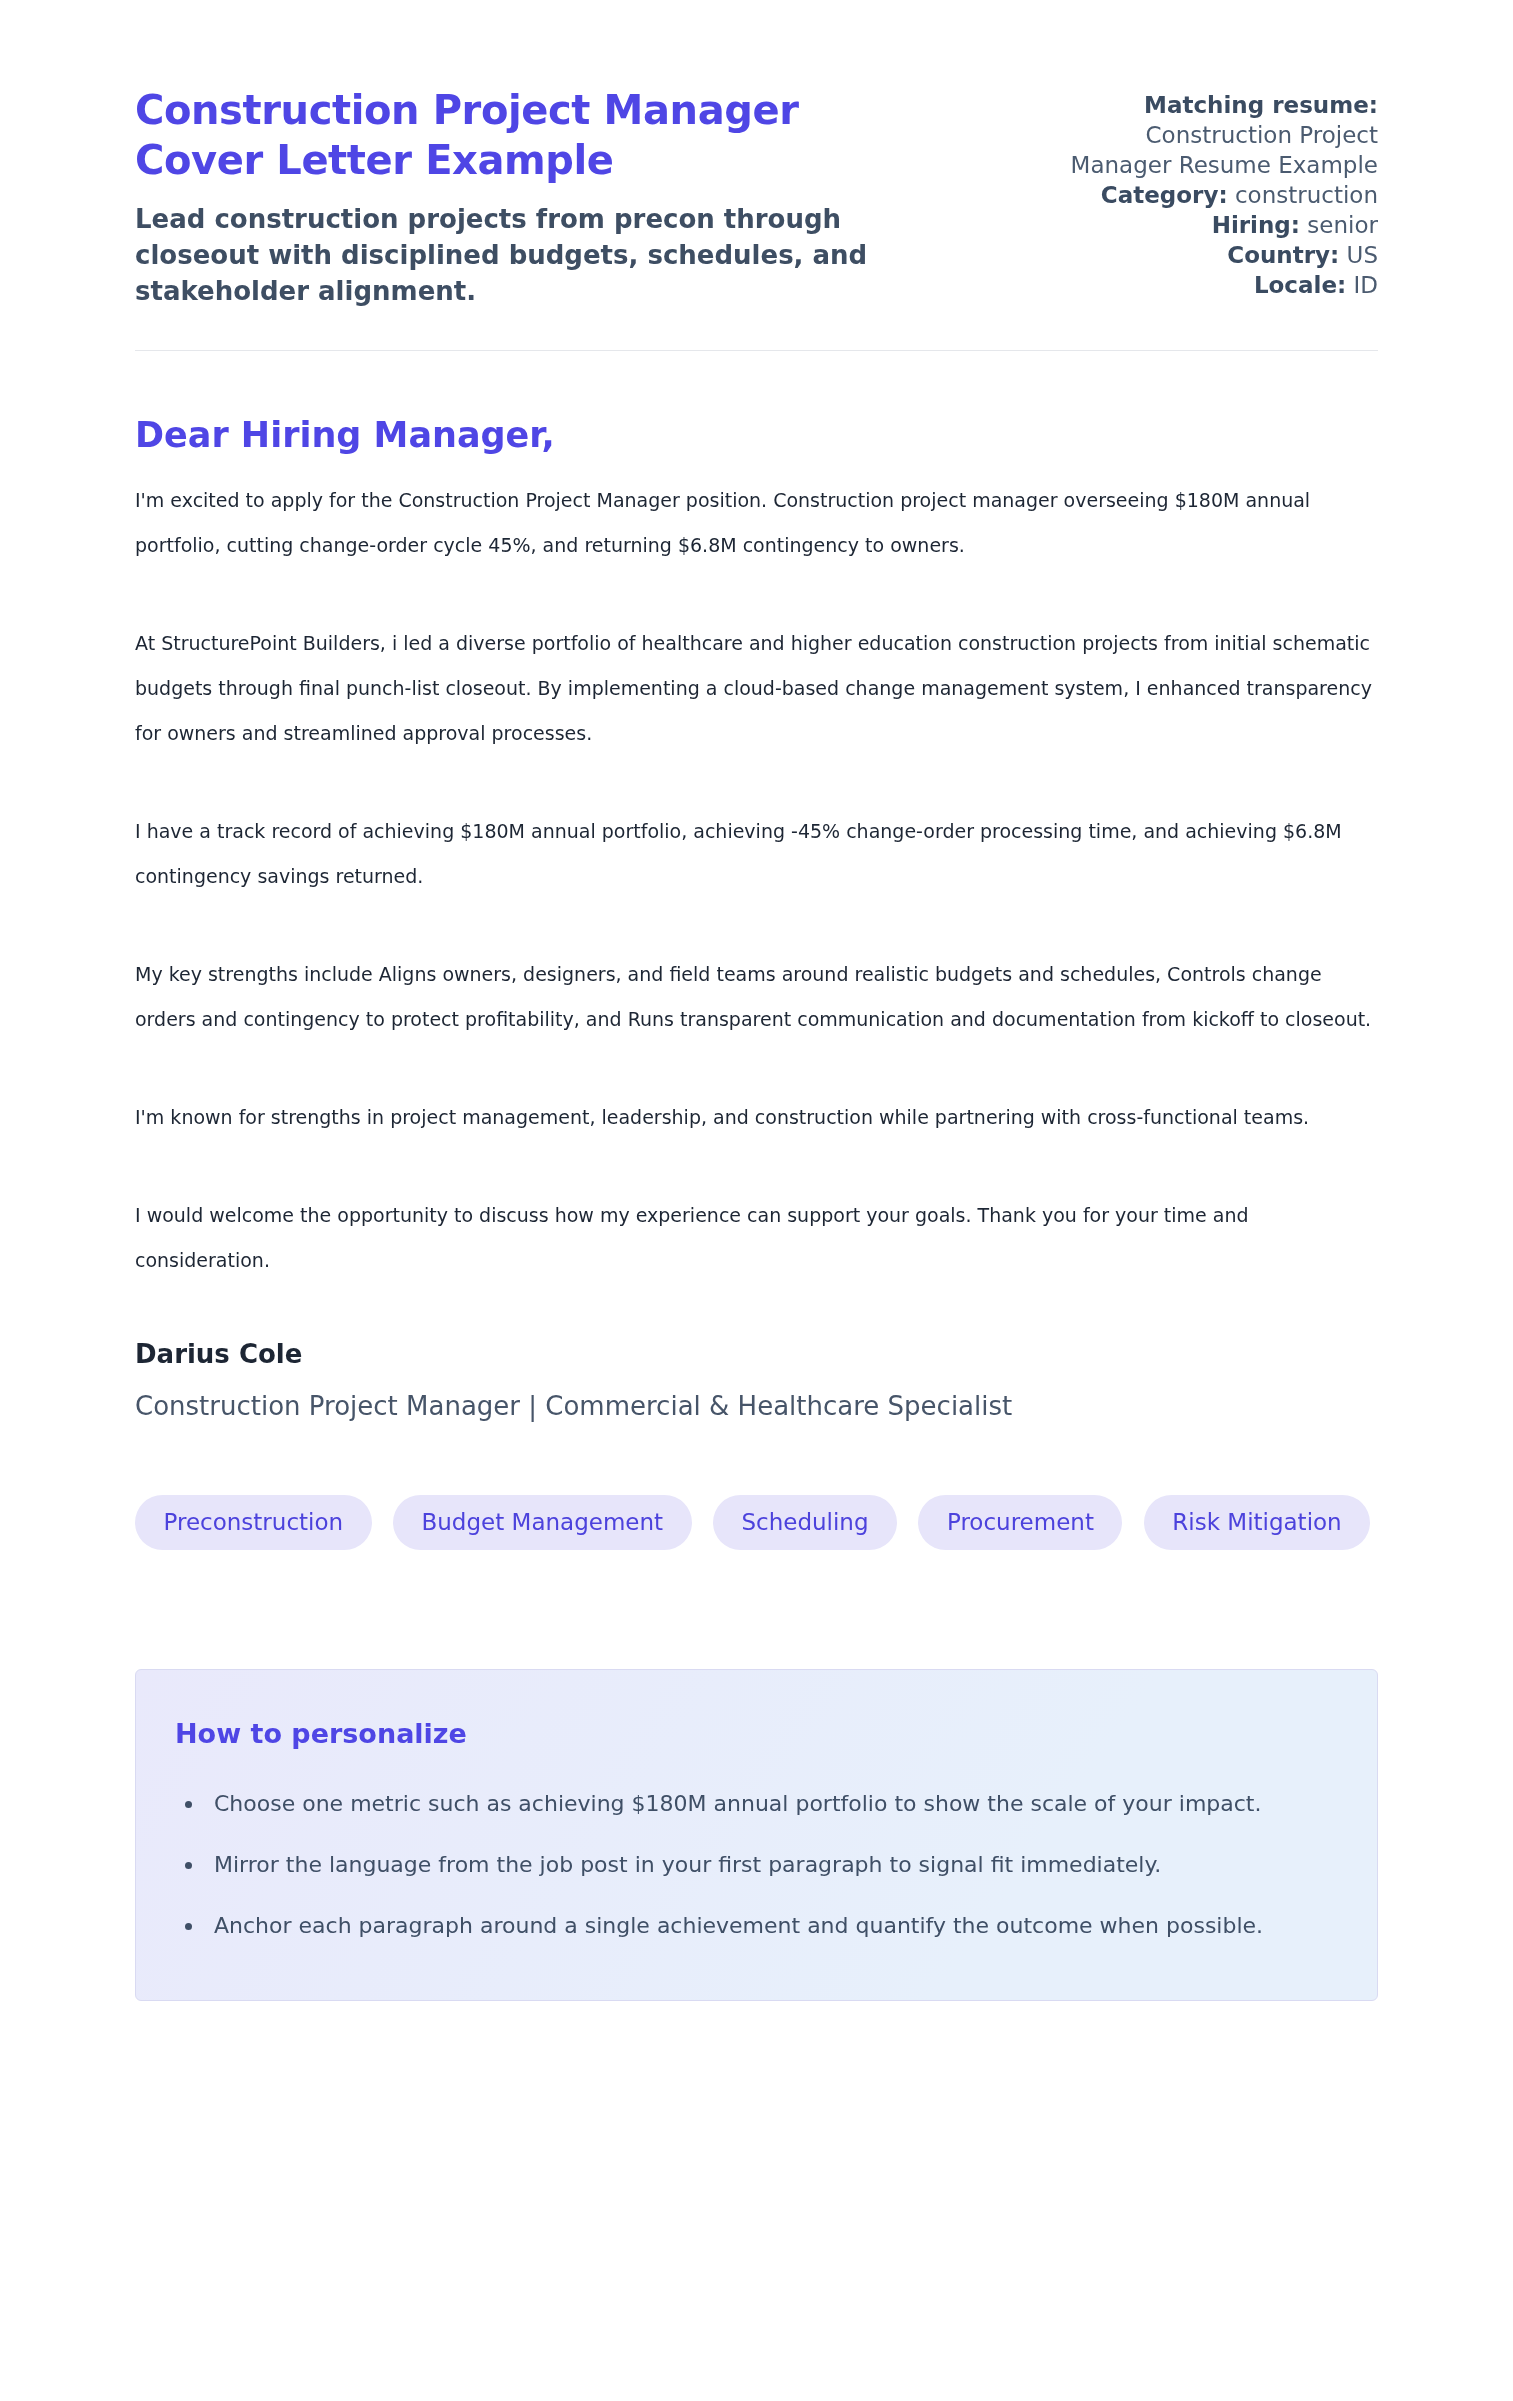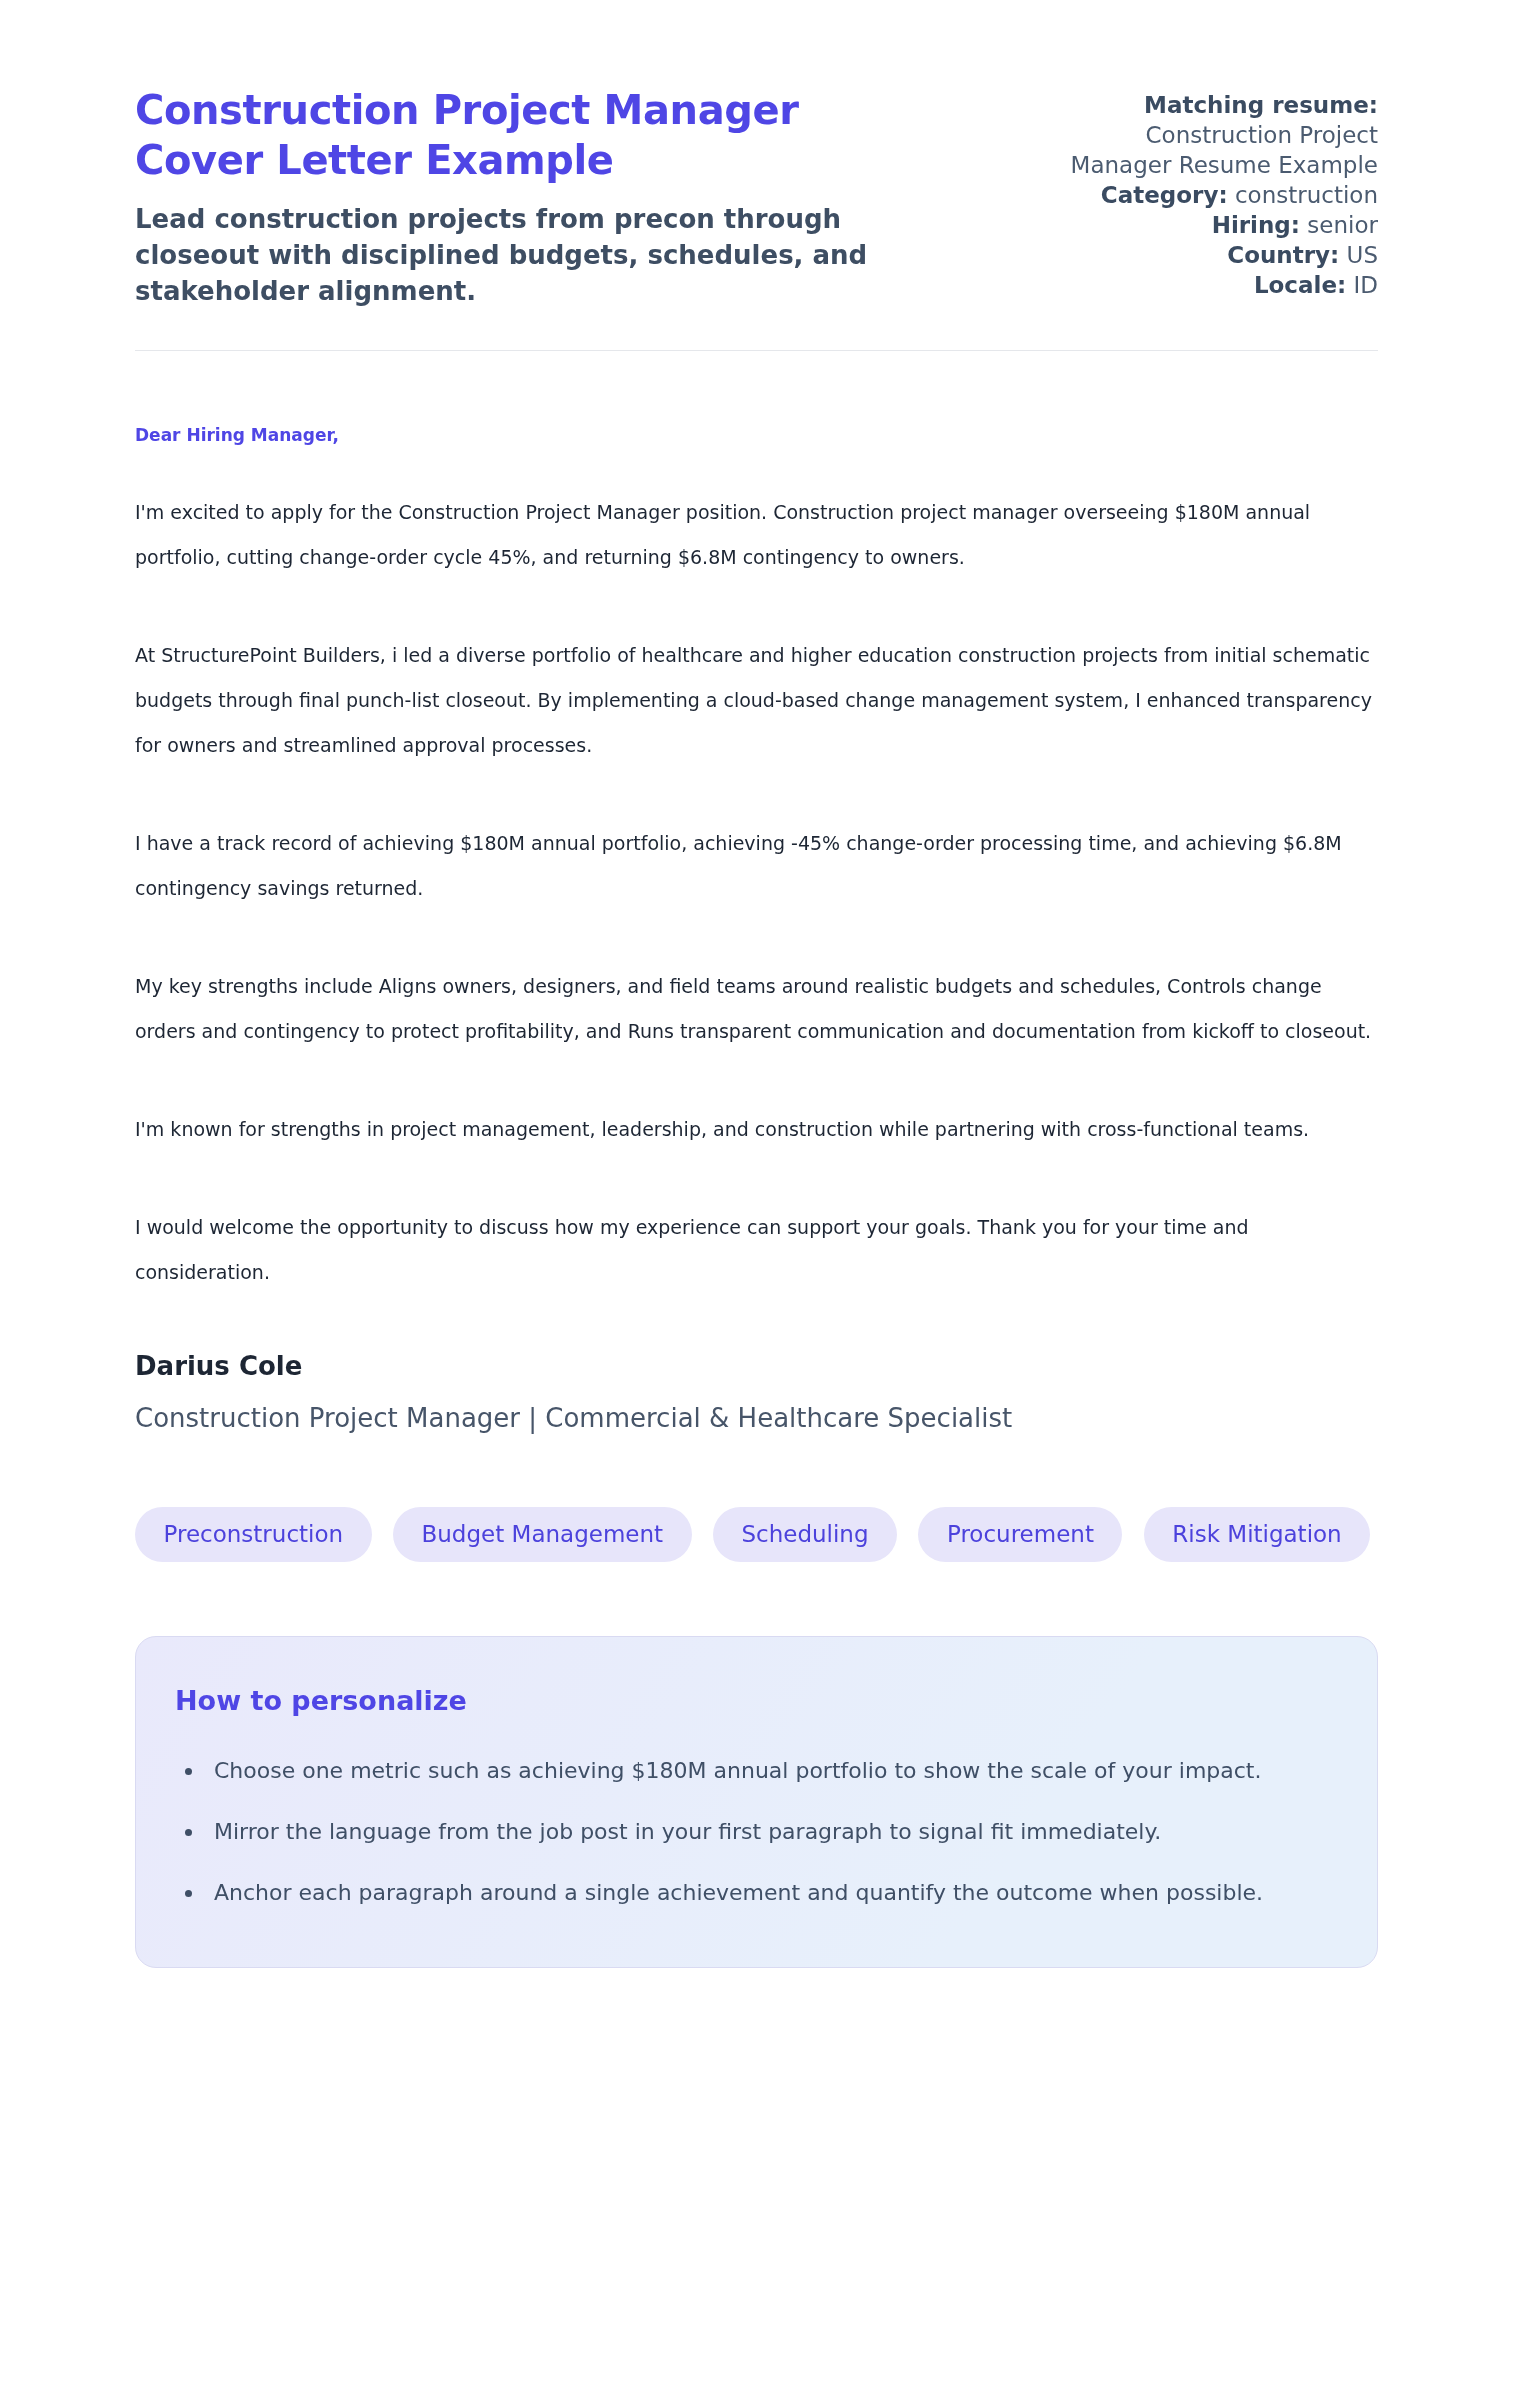--- a/index.html
+++ b/index.html
@@ -64,22 +64,22 @@
     font-weight:bold;
   }
   
   .divider{
     border:none;
     border-top:1.8px solid var(--divider);
     margin:41px 0 0 0;
   }
   
   .greeting{
-    margin:66px 0 37px 0;
-    font-size:17px;
+    margin:66px 0 25px 0;
+    font-size:35px;
     line-height:36px;
     font-weight:bold;
     color:var(--accent);
   }
   .para{
     font-size:19px;
     line-height:45px;
     color:var(--body-text);
     margin:0 0 53px 0;
   }
@@ -108,23 +108,23 @@
     background:var(--pill-bg);
     color:var(--pill-text);
     font-size:23px;
     line-height:23px;
     padding:16px 28.5px;
     border-radius:889px;
     white-space:nowrap;
   }
   
   .tip-box{
-    margin-top:74px;
+    margin-top:119px;
     border:0.9px solid var(--box-border);
-    border-radius:21px;
+    border-radius:6px;
     background:linear-gradient(125deg,var(--box-bg-a) 0%,var(--box-bg-b) 70%);
     padding:46px 50px 52px 39px;
   }
   .tip-box h2{
     font-size:27px;
     line-height:36px;
     font-weight:bold;
     color:var(--accent);
     margin:0 0 28.5px 0;
   }

